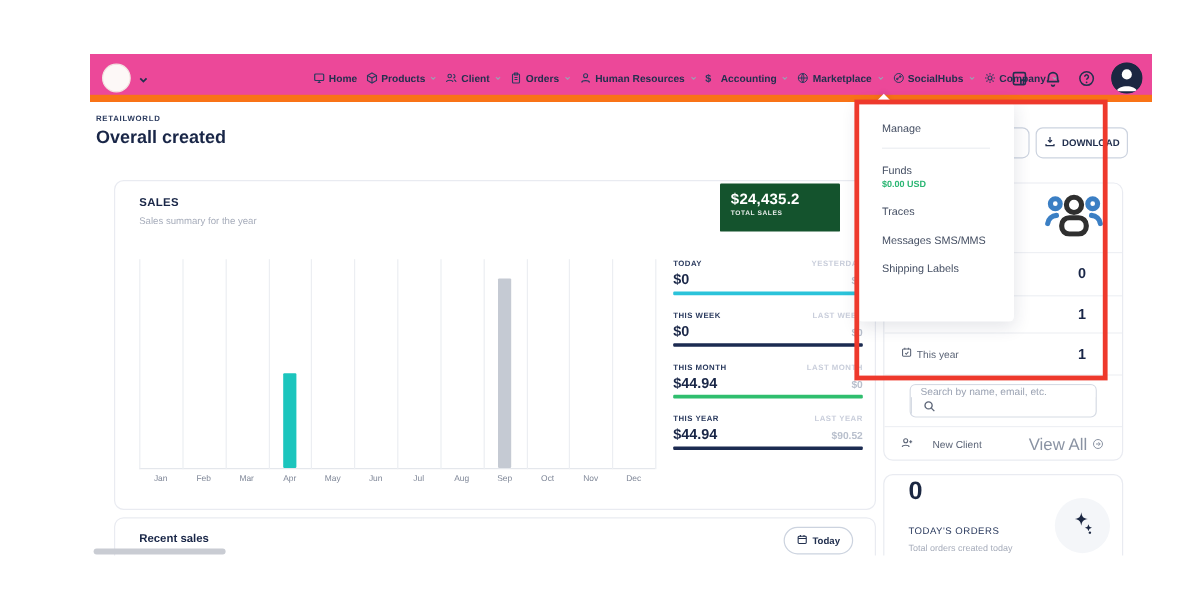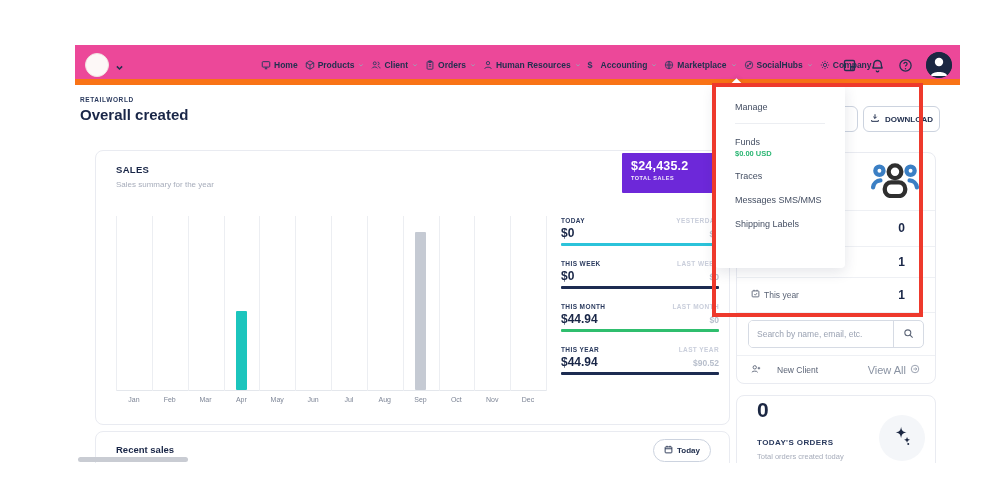--- a/index.html
+++ b/index.html
@@ -28,21 +28,21 @@
   #page-title { position:absolute; left:5px; top:61px; font-size:15px; font-weight:bold; color:#192647; }
   #partial-button { position:absolute; left:743px; top:61px; width:40px; height:26px; background:#fff; border:1px solid #ccd3df; border-radius:6px; z-index:4; }
   #download-btn { position:absolute; left:788px; top:61px; width:77px; height:26px; background:#fff; border:1px solid #ccd3df; border-radius:6px; display:flex; align-items:center; justify-content:center; gap:5px; font-size:8px; font-weight:bold; color:#22304f; cursor:pointer; z-index:4; }
   #download-btn svg { width:10px; height:10px; }
 
   
   .card { position:absolute; background:#fff; border:1px solid #e9ebf1; border-radius:8px; }
   #sales-card { left:20px; top:105px; width:635px; height:275px; }
   #sales-title { position:absolute; left:20px; top:13px; font-size:9.5px; font-weight:bold; color:#192647; letter-spacing:0.3px; }
   #sales-subtitle { position:absolute; left:20px; top:29px; font-size:8px; color:#a7adbb; }
-  #total-badge { position:absolute; left:526px; top:2px; width:100px; height:40px; background:#6d28d9; color:#fff; padding:6px 0 0 9px; border-radius:1px; }
+  #total-badge { position:absolute; left:504px; top:2px; width:100px; height:40px; background:#14532d; color:#fff; padding:6px 0 0 9px; border-radius:1px; }
   #total-badge .tb-val { font-size:12.5px; font-weight:bold; letter-spacing:0.2px; }
   #total-badge .tb-lbl { font-size:5.5px; font-weight:bold; letter-spacing:0.5px; margin-top:2px; opacity:0.9; }
 
   
   #chart { position:absolute; left:20px; top:65px; width:430px; height:175px; }
   .gridline { position:absolute; top:0; width:1px; height:175px; background:#eceef2; }
   #chart .baseline { position:absolute; left:0; right:0; bottom:0; height:1px; background:#e4e7ec; }
   .bar { position:absolute; bottom:1px; width:11px; border-radius:1px; }
   #x-labels { position:absolute; left:20px; top:245px; width:430px; display:flex; }
   .x-lbl { flex:1; text-align:center; font-size:7px; color:#7e8697; }
@@ -61,35 +61,35 @@
   
   #clients-card { left:661px; top:107px; width:200px; height:232px; display:flex; flex-direction:column; }
   .cc-row { border-bottom:1px solid #eef0f4; display:flex; align-items:center; justify-content:space-between; padding:0 30px 0 14px; }
   #cc-header { height:58px; border-bottom:1px solid #eef0f4; display:flex; align-items:center; justify-content:flex-end; padding-right:15px; }
   #cc-header svg { width:50px; height:37px; }
   .cc-label { font-size:8.5px; color:#5c6577; display:flex; align-items:center; gap:4px; }
   .cc-label svg { width:9px; height:9px; color:#5c6577; }
   .cc-value { font-size:12px; font-weight:bold; color:#192647; }
   #cc-r1 { height:37px; } #cc-r2 { height:31px; } #cc-r3 { height:35px; }
   #cc-search-wrap { height:44px; border-bottom:1px solid #eef0f4; display:flex; align-items:center; justify-content:center; }
-  #cc-search { width:176px; height:28px; border:1px solid #d6dbe4; border-radius:5px; display:flex; overflow:hidden; background:#fff; }
+  #cc-search { width:156px; height:28px; border:1px solid #d6dbe4; border-radius:5px; display:flex; overflow:hidden; background:#fff;flex-direction:column; }
   #cc-search input { flex:1; border:0; outline:none; padding:0 8px; font-size:8.5px; color:#394358; font-family:inherit; }
   #cc-search input::placeholder { color:#9aa2b2; }
   #cc-search-btn { width:30px; border-left:1px solid #d6dbe4; display:flex; align-items:center; justify-content:center; cursor:pointer; color:#5c6577; }
   #cc-search-btn svg { width:11px; height:11px; }
   #cc-footer { height:27px; display:flex; align-items:center; justify-content:space-between; padding:0 15px 0 14px; }
   #new-client { font-size:8.5px; color:#5c6577; display:flex; align-items:center; gap:16px; cursor:pointer; }
   #new-client svg { width:10px; height:10px; }
-  #view-all { font-size:11px; color:#8a93a3; display:flex; align-items:center; gap:4px; cursor:pointer; }
+  #view-all { font-size:14px; color:#8a93a3; display:flex; align-items:center; gap:4px; cursor:pointer; }
   #view-all svg { width:10px; height:10px; }
 
   
   #orders-card { left:661px; top:350px; width:200px; height:110px; }
   #oc-count { position:absolute; left:20px; top:2px; font-size:21px; font-weight:bold; color:#1b2742; }
-  #oc-title { position:absolute; left:20px; top:42px; font-size:8px; font-weight:bold; letter-spacing:0.4px; color:#2a3a5e; }
+  #oc-title { position:absolute; left:20px; top:42px; font-size:8px; font-weight:normal; letter-spacing:0.4px; color:#2a3a5e; }
   #oc-sub { position:absolute; left:20px; top:56px; font-size:7.5px; color:#a7adbb; }
   #oc-spark { position:absolute; right:10px; top:19px; width:46px; height:46px; border-radius:50%; background:#f4f6f9; display:flex; align-items:center; justify-content:center; cursor:pointer; }
   #oc-spark svg { width:22px; height:22px; }
 
   
   #recent-card { left:20px; top:386px; width:635px; height:80px; }
   #rs-title { position:absolute; left:20px; top:12px; font-size:9.5px; font-weight:bold; color:#192647; }
   #today-pill { position:absolute; right:18px; top:7px; height:23px; padding:0 10px; border:1px solid #ccd3df; border-radius:12px; display:flex; align-items:center; gap:4px; font-size:8px; font-weight:bold; color:#22304f; background:#fff; cursor:pointer; }
   #today-pill svg { width:9px; height:9px; }
 

